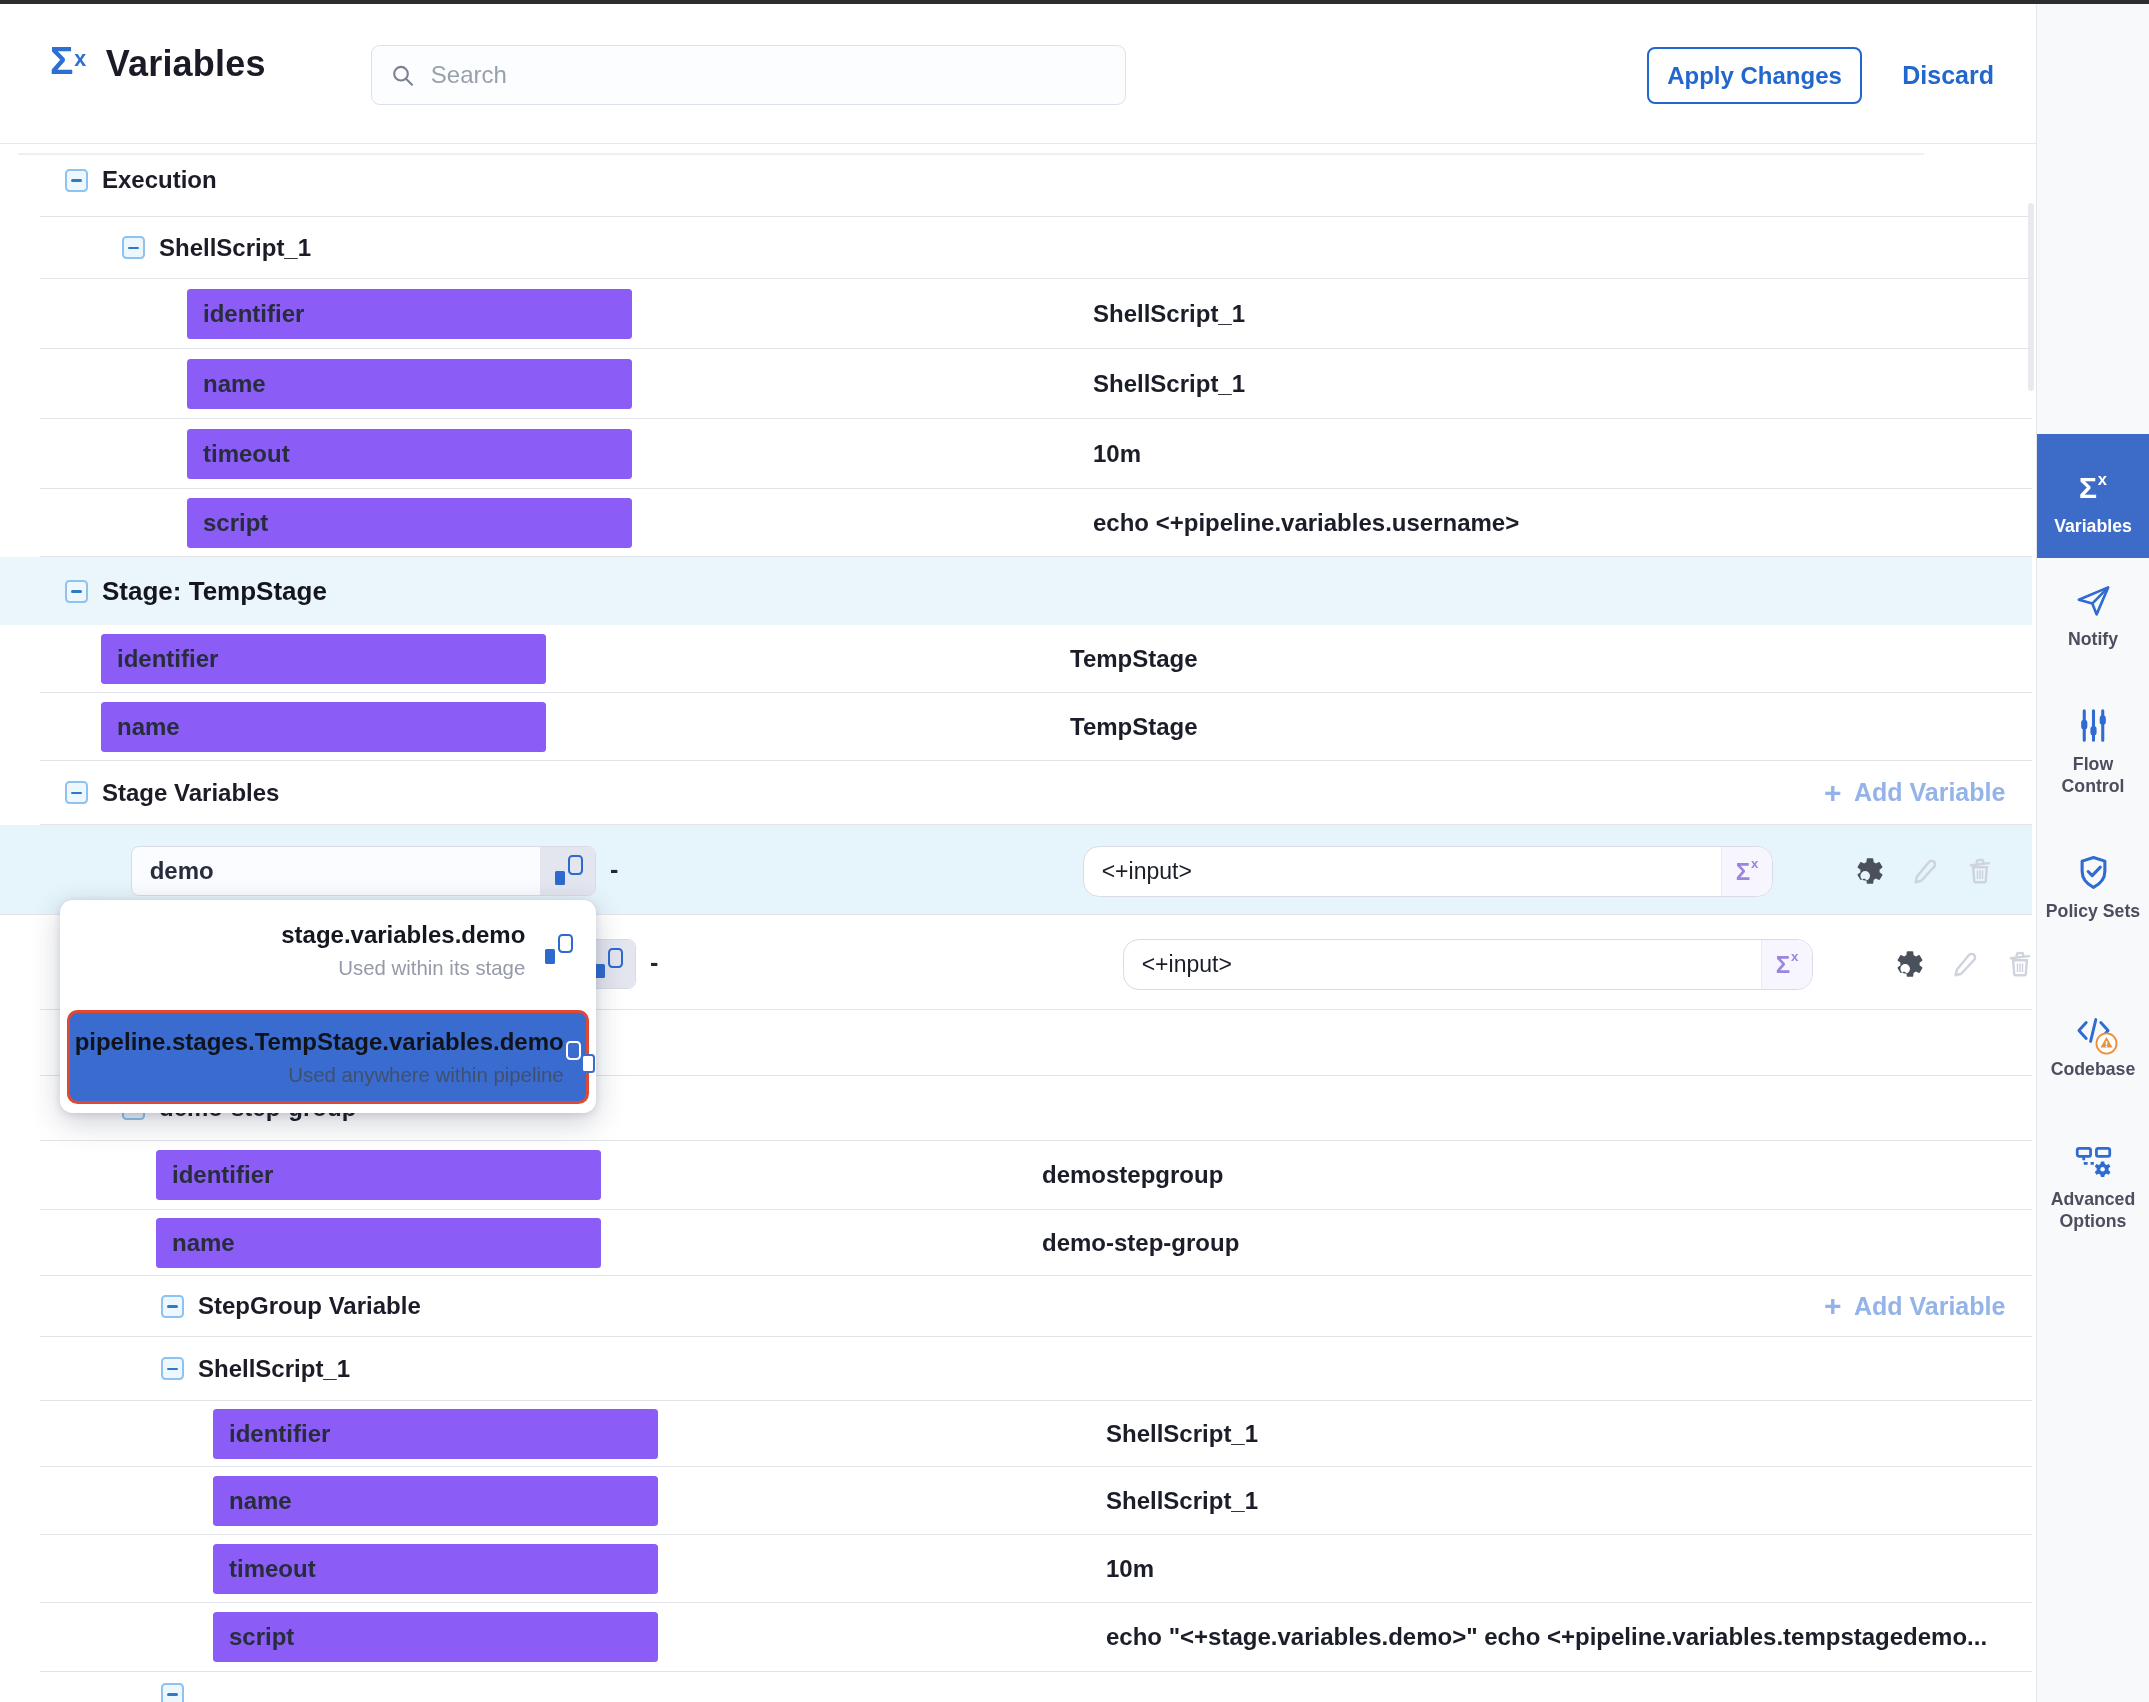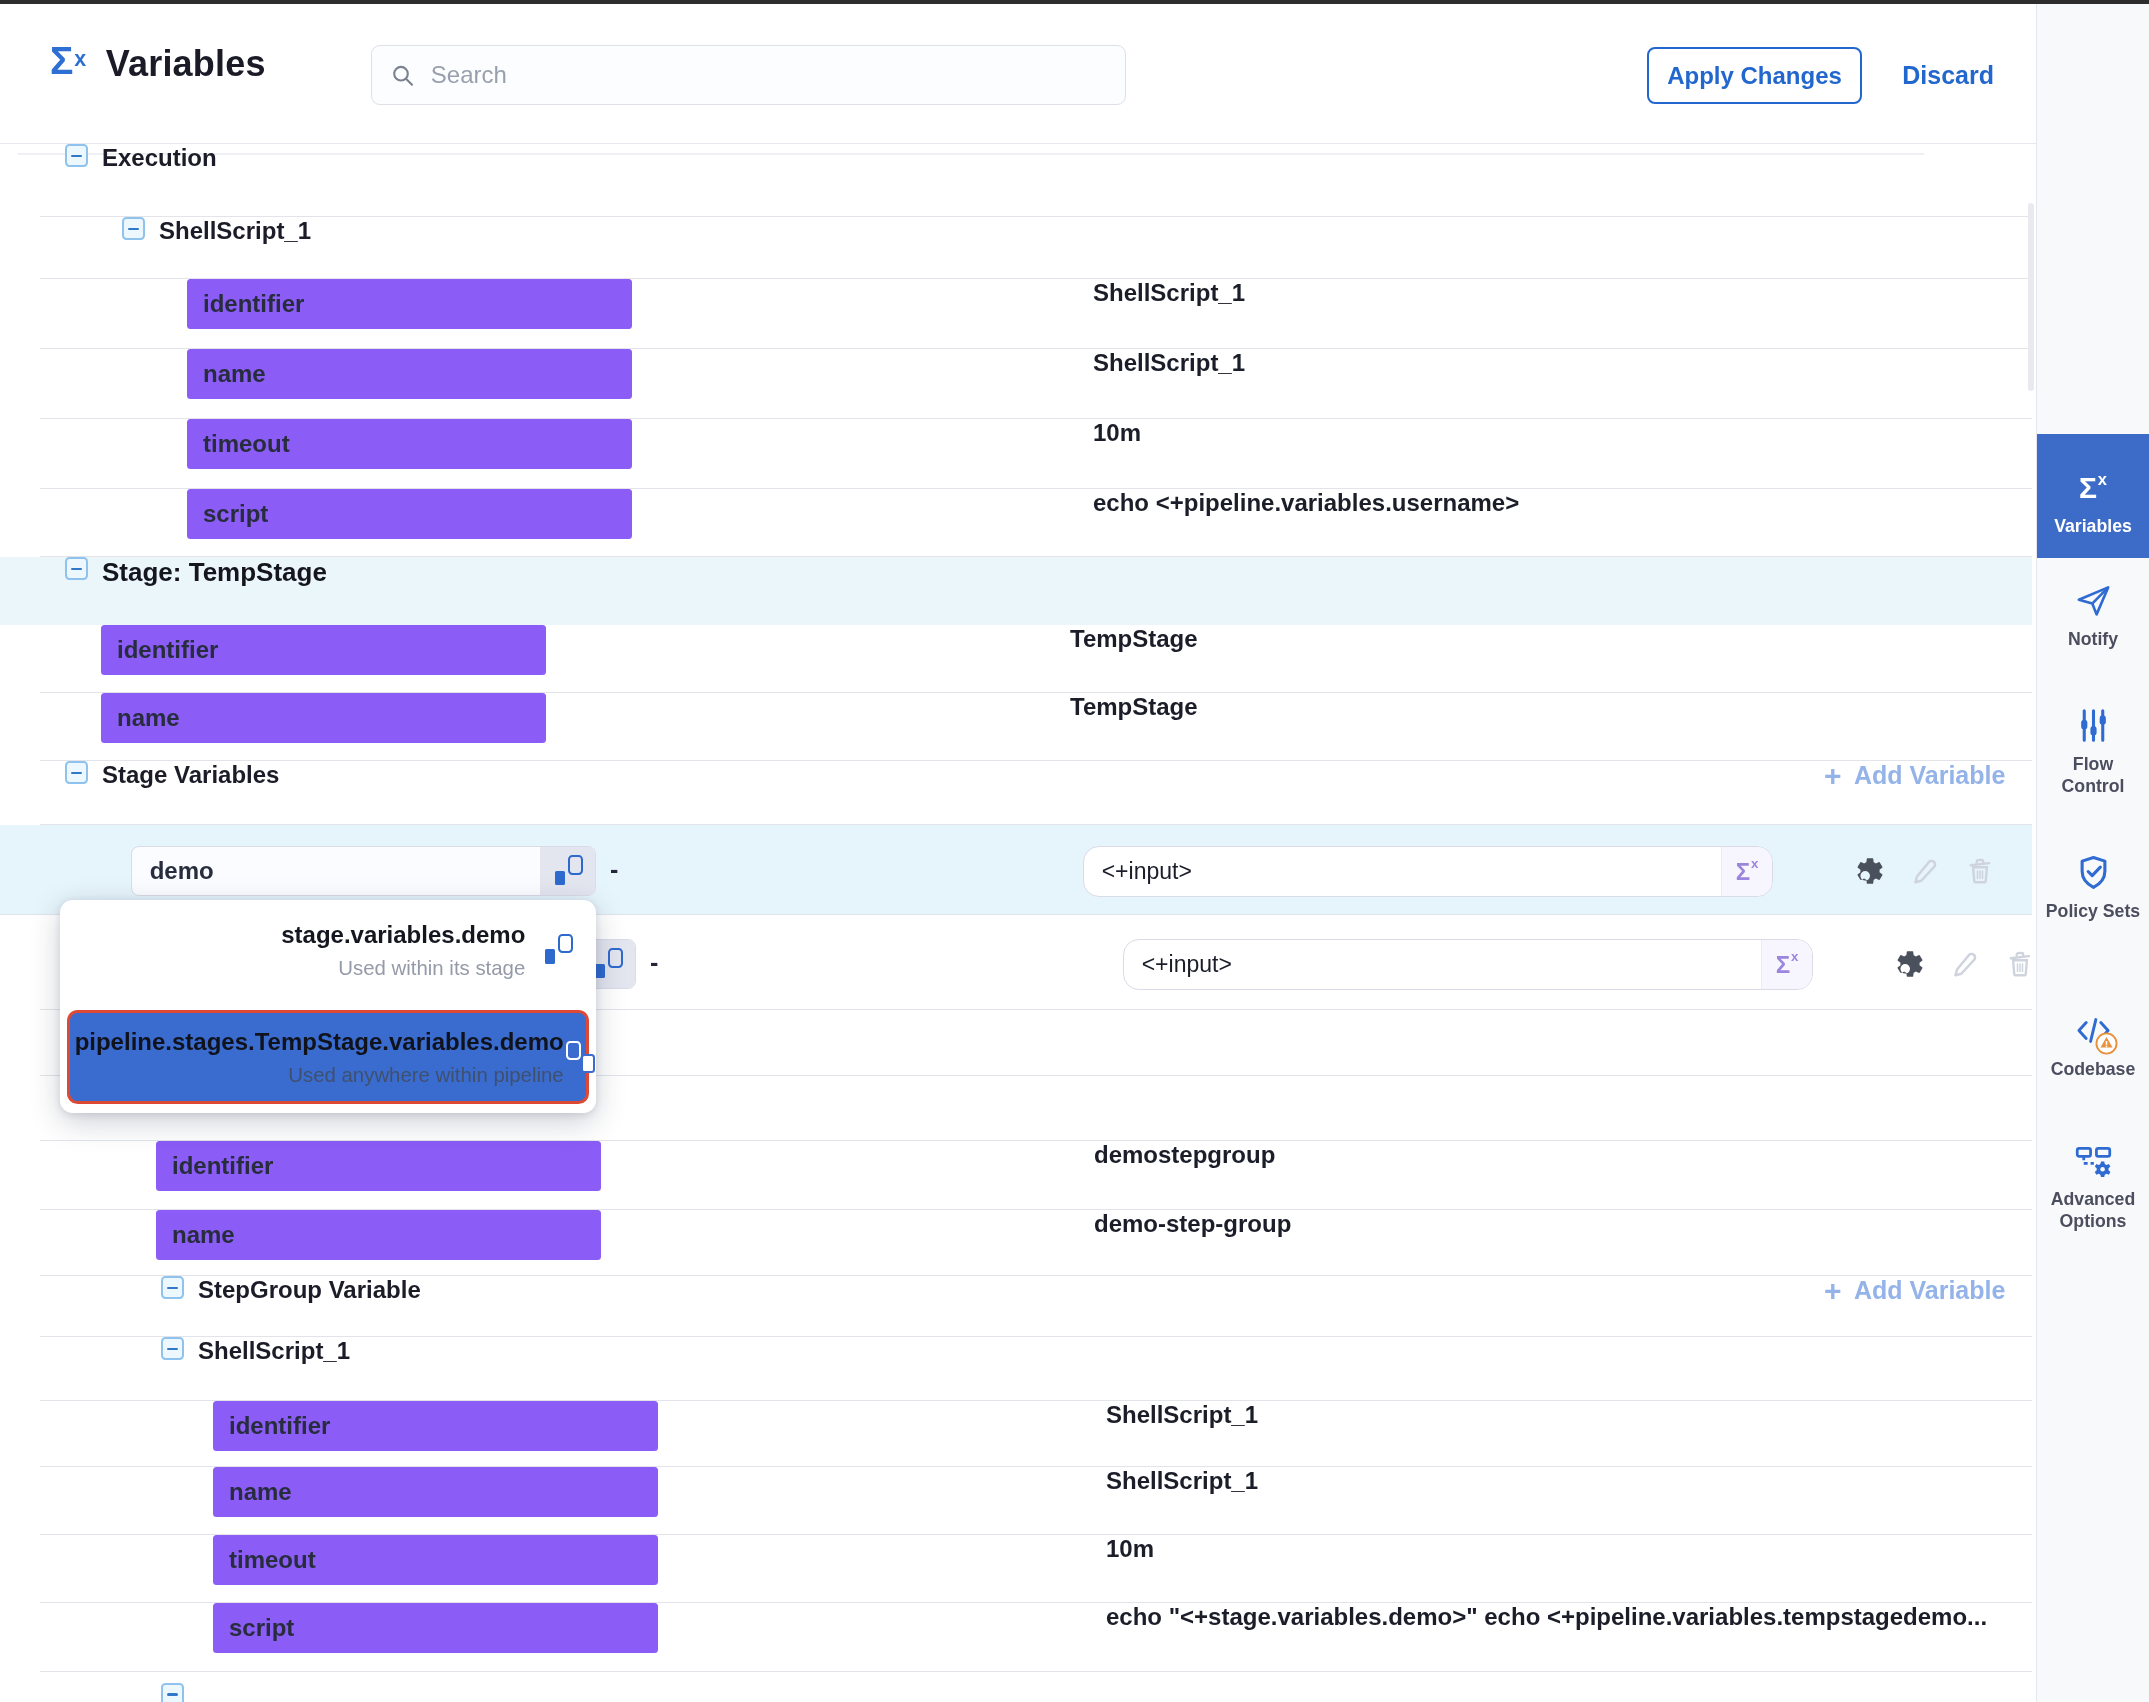--- a/index.html
+++ b/index.html
@@ -36,40 +36,40 @@
   .apply-btn{position:absolute;left:1647px;top:43px;width:215px;height:57px;border:2.2px solid #2267cd;
              border-radius:8px;background:#ffffff;color:#2267cd;font-size:24px;font-weight:700;
              display:flex;align-items:center;justify-content:center;cursor:pointer;}
   .discard-btn{position:absolute;left:1897px;top:43px;height:57px;display:flex;align-items:center;
              color:#2267cd;font-size:25px;font-weight:700;cursor:pointer;padding:0 5.3px;}
 
   
   .table-area{position:relative;width:100%;height:1558px;overflow:hidden;}
   .subline{position:absolute;top:8.9px;left:17.7px;width:1906px;height:1.8px;background:#eef0f4;}
   .scrollthumb{position:absolute;right:2.7px;top:59px;width:6.2px;height:188px;background:#e9eaf0;border-radius:3.5px;}
-  .row{position:relative;width:1992px;margin-left:40px;border-bottom:1.8px solid #e2e4ea;display:flex;}
+  .row{position:relative;width:1992px;margin-left:40px;border-bottom:1.8px solid #e2e4ea;display:flex;align-items:center;}
   .row.noline{border-bottom:none;}
   .row.stage-variant{background:#ebf6fb;border-bottom:none;margin-left:0;padding-left:40px;width:2032px;}
   .row.hl{background:#e6f4fb;margin-left:0;padding-left:40px;width:2032px;}
   .treeico{flex:none;width:23px;height:23px;border:2.2px solid #8fc3ee;background:#edf7fe;border-radius:4.4px;
            position:relative;cursor:pointer;}
   .treeico::after{content:"";position:absolute;left:4.4px;right:4.4px;top:50%;height:2.7px;margin-top:-1.3px;
            background:#2f78ca;border-radius:1.8px;}
   .tlabel{margin-left:14px;font-size:24px;font-weight:700;color:#1c1c28;}
   .row.stage-variant .tlabel{font-size:26px;font-weight:800;color:#15151e;}
   
   .t0{padding-left:25px;} .t1{padding-left:82px;} .t2{padding-left:121px;}
   .row.stage-variant.t0{padding-left:65px;}
   
   .fieldbox{height:50px;width:445px;background:#8b5cf6;border-radius:3.5px;display:flex;align-items:center;
             padding:0 16px;font-size:24px;font-weight:600;color:#272d3d;}
   .d1 .fieldbox{margin-left:61px;} .d2 .fieldbox{margin-left:116px;}
   .d3 .fieldbox{margin-left:147px;} .d4 .fieldbox{margin-left:173px;}
   .fval{position:absolute;font-size:24px;font-weight:600;color:#1b1d29;white-space:nowrap;}
-  .d1 .fval{left:1030px;} .d2 .fval{left:1054px;} .d3 .fval{left:1053px;} .d4 .fval{left:1066px;}
+  .d1 .fval{left:1030px;} .d2 .fval{left:1002px;} .d3 .fval{left:1053px;} .d4 .fval{left:1066px;}
   
   .addvar{position:absolute;right:26.6px;display:flex;align-items:center;gap:12.4px;color:#93b3e9;
           font-size:25px;font-weight:700;cursor:pointer;}
   .addvar .plus{font-size:30px;font-weight:700;line-height:25px;position:relative;top:-0.9px;}
   
   .row.vrow{align-items:flex-start;}
   .vfield{position:absolute;left:131px;top:21px;width:465px;height:50px;border:1.8px solid #d9dbe7;
           border-radius:8px;display:flex;overflow:hidden;background:#fbfcff;}
   .row.vrow2 .vfield{top:24px;}
   .vname{flex:1;display:flex;align-items:center;padding:0 17.7px;font-size:24px;font-weight:600;color:#272d3d;}

